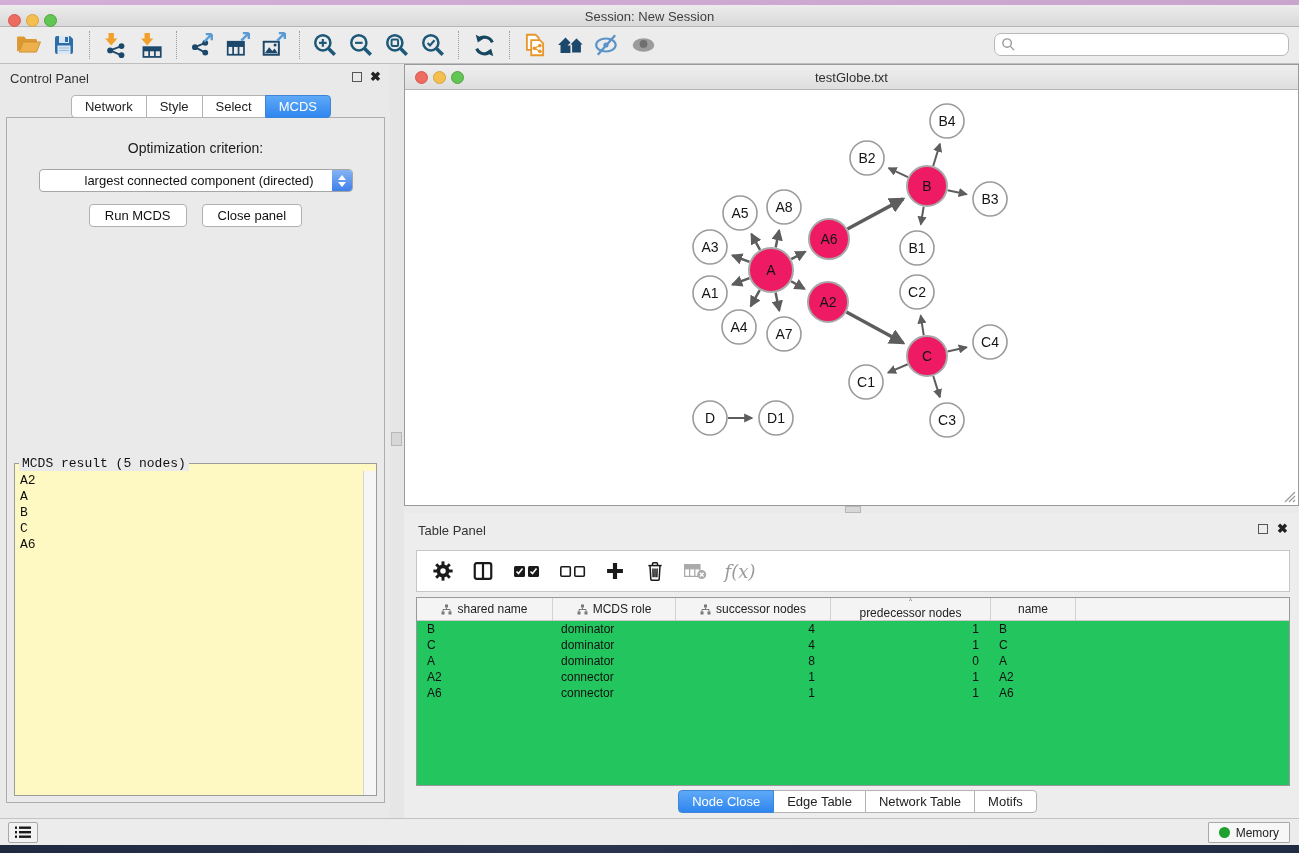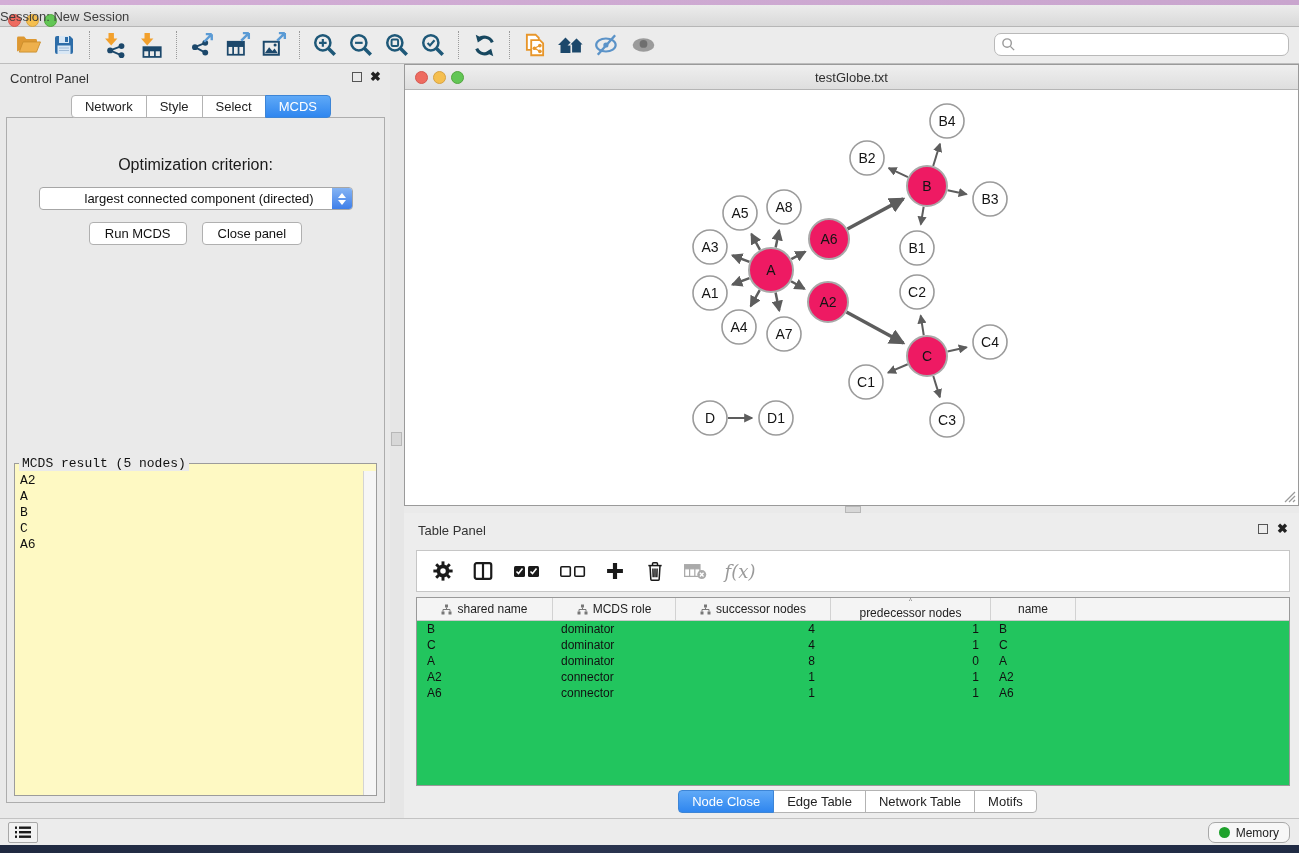--- a/index.html
+++ b/index.html
@@ -5,21 +5,21 @@
   * { box-sizing: border-box; margin: 0; padding: 0; }
   html,body { width:1299px; height:853px; overflow:hidden; }
   body { font-family:"Liberation Sans", sans-serif; background:#e9e9e9; position:relative; }
 
   
   .desktop-top { position:absolute; left:0; top:0; width:1299px; height:5px; background:linear-gradient(90deg,#d3aed6,#c9a5ce); }
   .desktop-bottom { position:absolute; left:0; top:845px; width:1299px; height:8px; background:linear-gradient(90deg,#1f2940,#2b3550 40%,#202b44); }
 
   
   .app-titlebar { position:absolute; left:0; top:5px; width:1299px; height:22px; background:linear-gradient(#ececec,#d9d9d9); border-bottom:1px solid #b6b6b6; }
-  .app-title { position:absolute; left:0; right:0; top:4px; text-align:left; font-size:13px; color:#3e3e3e; }
+  .app-title { position:absolute; left:0; right:0; top:4px; text-align:center; font-size:13px; color:#3e3e3e; }
   .tl { position:absolute; top:9px; width:13px; height:13px; border-radius:50%; }
   .tl.red { background:#ee6b60; border:1px solid #d55850; }
   .tl.yellow { background:#f5bf4f; border:1px solid #d6a243; }
   .tl.green { background:#62c655; border:1px solid #52a63e; }
 
   .app-toolbar { position:absolute; left:0; top:27px; width:1299px; height:37px; background:#ececec; border-bottom:1px solid #bdbdbd; display:flex; align-items:center; padding-left:10px; }
   .tool-btn { width:36px; height:34px; display:flex; align-items:center; justify-content:center; background:transparent; border:none; }
   .tool-btn svg { display:block; }
   .tb-sep { width:1px; height:28px; border-left:1px dotted #9a9a9a; margin:0 7px; }
   .search-wrap { position:absolute; right:10px; top:6px; width:295px; height:23px; }
@@ -32,21 +32,21 @@
   .panel-title { position:absolute; left:10px; top:7px; font-size:13px; color:#333; }
   .float-ico { position:absolute; width:10px; height:10px; border:1.6px solid #555; top:8px; }
   .close-ico { position:absolute; top:5px; font-size:13px; font-weight:bold; color:#222; line-height:16px; }
   .seg-tabs { position:absolute; left:0; right:0; display:flex; justify-content:center; }
   .cp-tabs-row { top:31px; }
   .seg-tab { font-size:13px; color:#222; background:#fff; border:1px solid #b3b3b3; padding:3px 13px; margin-left:-1px; position:relative; z-index:1; }
   .seg-tab:first-child { border-radius:4px 0 0 4px; margin-left:12px; }
   .seg-tab:last-child { border-radius:0 4px 4px 0; }
   .seg-tab.active { background:linear-gradient(#5fa9f7,#2f86ef); border-color:#3d85d6; color:#fff; z-index:2; }
   .cp-content { position:absolute; left:6px; right:5px; top:53px; bottom:15px; border:1px solid #adadad; background:#eaeaea; }
-  .opt-label { margin-top:38px; text-align:center; font-size:16px; color:#1a1a1a; }
+  .opt-label { margin-top:22px; text-align:center; font-size:14px; color:#1a1a1a; }
   .select-box { position:relative; width:314px; height:23px; margin:13px auto 0; background:#fff; border:1px solid #a6a6a6; border-radius:4px; }
   .select-box .sel-text { position:absolute; left:9px; top:3px; font-size:13px; color:#111;margin-left:36px; }
   .sel-stepper { position:absolute; right:0; top:0; bottom:0; width:20px; border-radius:0 3px 3px 0; background:linear-gradient(#85b4f4,#3f7fe9); display:flex; flex-direction:column; align-items:center; justify-content:center; gap:2px; }
   .chev-up { width:0; height:0; border-left:4px solid transparent; border-right:4px solid transparent; border-bottom:5px solid #fff; }
   .chev-down { width:0; height:0; border-left:4px solid transparent; border-right:4px solid transparent; border-top:5px solid #fff; }
   .btn-row { display:flex; justify-content:center; gap:15px; margin-top:12px; }
   .push-btn { font-size:13px; color:#111; background:#fff; border:1px solid #b0b0b0; border-radius:4px; padding:3px 15px; font-family:inherit; }
   .result-fieldset { position:absolute; left:7px; right:7px; top:338px; height:340px; border:1px solid #9c9c9c; background:#fef9c3;font-family:Liberation Mono, monospace; }
   .result-fieldset legend { margin-left:4px; padding:0 3px; font-size:13px; color:#111; background:#eaeaea; }
   .result-list { padding:2px 5px; }
@@ -78,21 +78,21 @@
   .tr { display:flex; height:16px; }
   .td { font-size:12px; color:#111; line-height:16px; }
   .td.l0 { padding-left:10px; } .td.l1 { padding-left:8px; }
   .td.num { text-align:right; } .td.c2.num { padding-right:16px; } .td.c3.num { padding-right:12px; }
   .td.l4 { padding-left:8px; }
   .table-tabs-row { top:277px; }
 
   
   .status-bar { position:absolute; left:0; top:818px; width:1299px; height:27px; background:#ececec; border-top:1px solid #c3c3c3; }
   .list-btn { position:absolute; left:8px; top:3px; width:30px; height:21px; background:#f2f2f2; border:1px solid #a8a8a8; border-radius:2px; display:flex; align-items:center; justify-content:center; }
-  .memory-btn { position:absolute; right:9px; top:3px; height:21px; background:#f7f7f7; border:1px solid #a8a8a8; border-radius:7px; display:flex; align-items:center; gap:6px; padding:0 10px; font-size:12px; color:#222; font-family:inherit;margin-left:22px; }
+  .memory-btn { position:absolute; right:9px; top:3px; height:21px; background:#f7f7f7; border:1px solid #a8a8a8; border-radius:1px; display:flex; align-items:center; gap:6px; padding:0 10px; font-size:12px; color:#222; font-family:inherit;margin-left:22px; }
   .mem-dot { width:11px; height:11px; border-radius:50%; background:#1ea12c; }
 </style>
 </head>
 <body>
 
 <div class="desktop-top"></div>
 
 <div class="app-titlebar">
   <span class="tl red" style="left:8px"></span>
   <span class="tl yellow" style="left:26px"></span>

